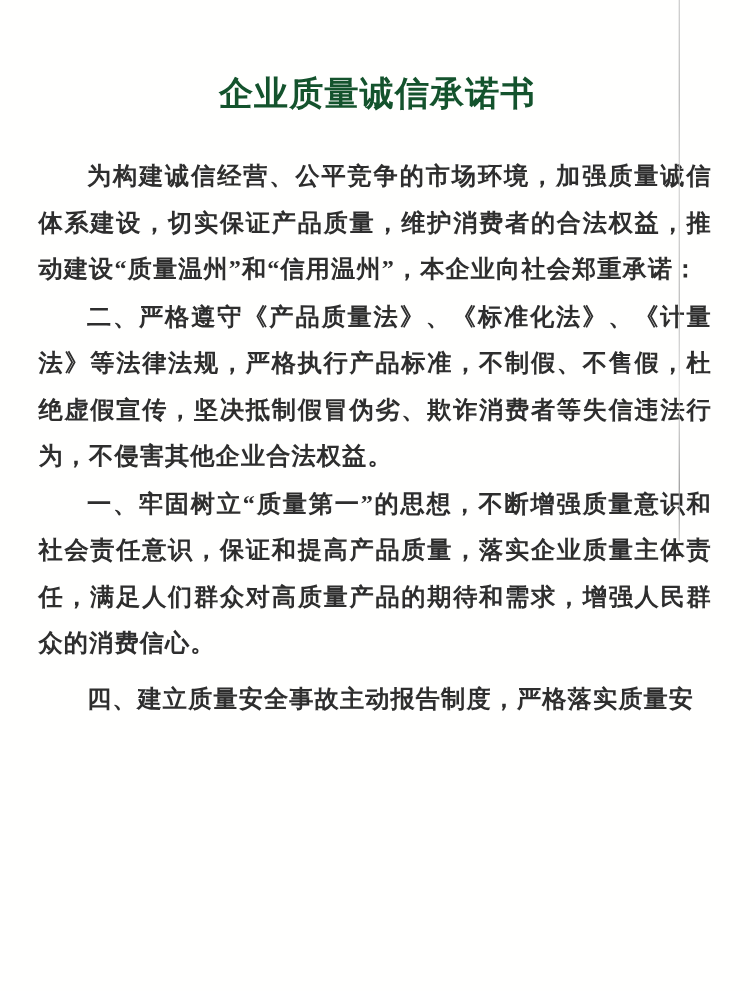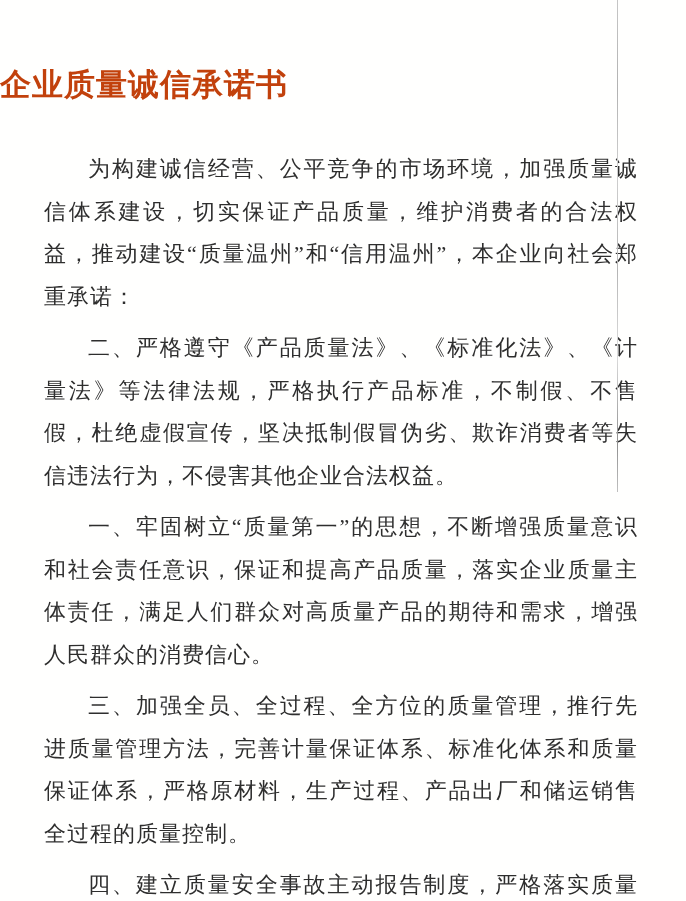--- a/index.html
+++ b/index.html
@@ -13,42 +13,44 @@
     height: 901px;
     background: #fffffe;
     overflow: hidden;
     font-family: "Liberation Serif", "DejaVu Serif", serif;
   }
   .doc-title {
     position: absolute;
     top: 64px;
     left: 0;
     width: 100%;
+    text-align: center;
     font-size: 31px;
     font-weight: bold;
-    color: #c2410c;
+    color: #14532d;
     letter-spacing: 1px;
     white-space: nowrap;
   }
   .doc-body {
     position: absolute;
     top: 139px;
     left: 35px;
     width: 612px;
     font-size: 22px;
     line-height: 42.5px;
     color: #2e2e2e;
     text-align: justify;
     text-justify: inter-ideograph;
   }
   .doc-body p {
-    margin: 9px;
+    margin: 0;
     padding: 0;
     text-indent: 2em;
     letter-spacing: 1px;
+    font-weight: bold;
   }
   .doc-body p.para-last {
     margin-top: 8px;
   }
   
   .scan-line {
     position: absolute;
     left: 617px;
     top: 0;
     width: 1px;
@@ -70,19 +72,18 @@
 <body>
 
 <div class="page">
 
   <div class="doc-title">企业质量诚信承诺书</div>
 
   <div class="doc-body">
     <p>为构建诚信经营、公平竞争的市场环境，加强质量诚信体系建设，切实保证产品质量，维护消费者的合法权益，推动建设“质量温州”和“信用温州”，本企业向社会郑重承诺：</p>
     <p>二、严格遵守《产品质量法》、《标准化法》、《计量法》等法律法规，严格执行产品标准，不制假、不售假，杜绝虚假宣传，坚决抵制假冒伪劣、欺诈消费者等失信违法行为，不侵害其他企业合法权益。</p>
     <p>一、牢固树立“质量第一”的思想，不断增强质量意识和社会责任意识，保证和提高产品质量，落实企业质量主体责任，满足人们群众对高质量产品的期待和需求，增强人民群众的消费信心。</p>
-    <p>三、加强全员、全过程、全方位的质量管理，推行先进质量管理方法，完善计量保证体系、标准化体系和质量保证体系，严格原材料，生产过程、产品出厂和储运销售全过程的质量控制。</p>
     <p class="para-last">四、建立质量安全事故主动报告制度，严格落实质量安</p>
   </div>
 
   <div class="scan-line"></div>
 
 </div>
 
 </body></html>

